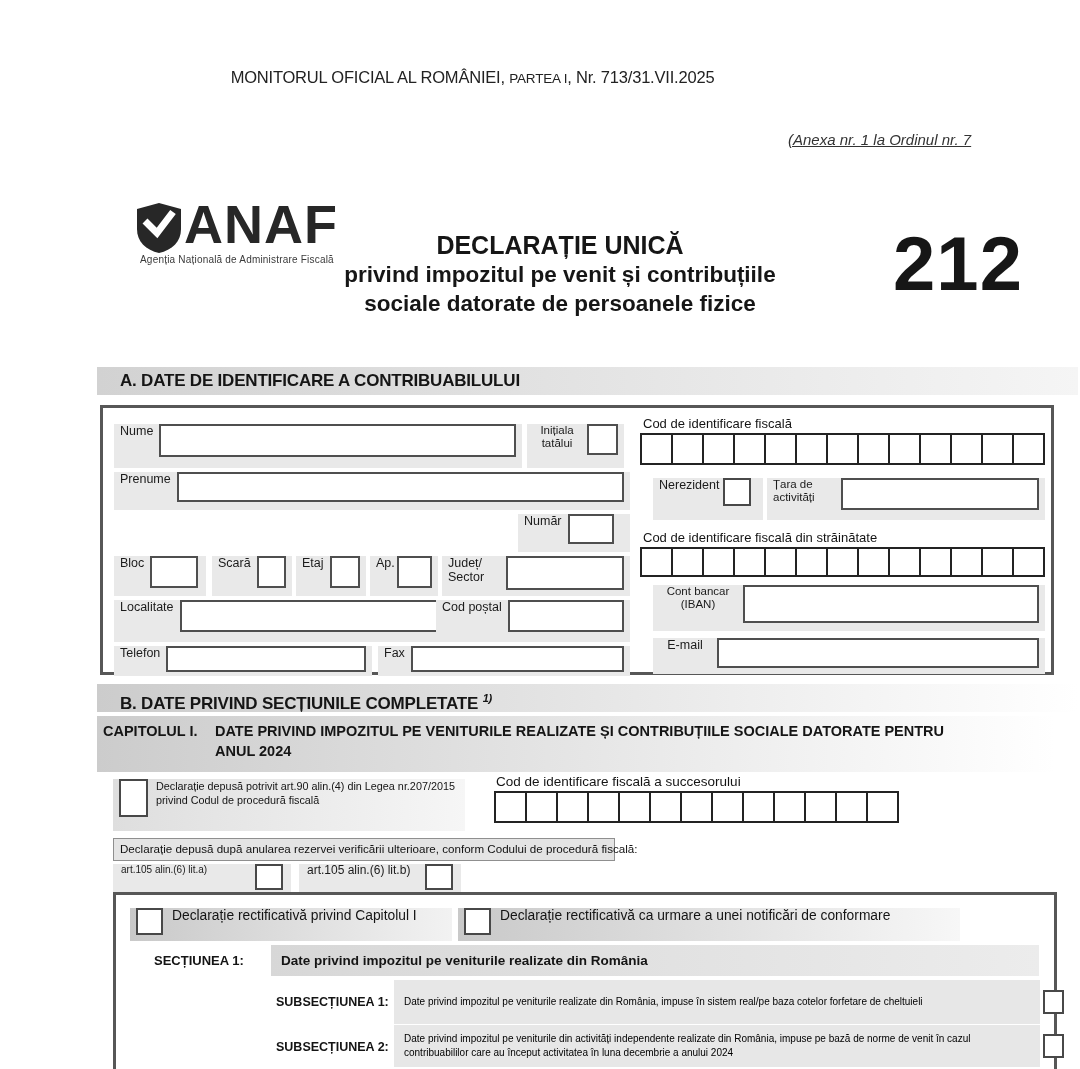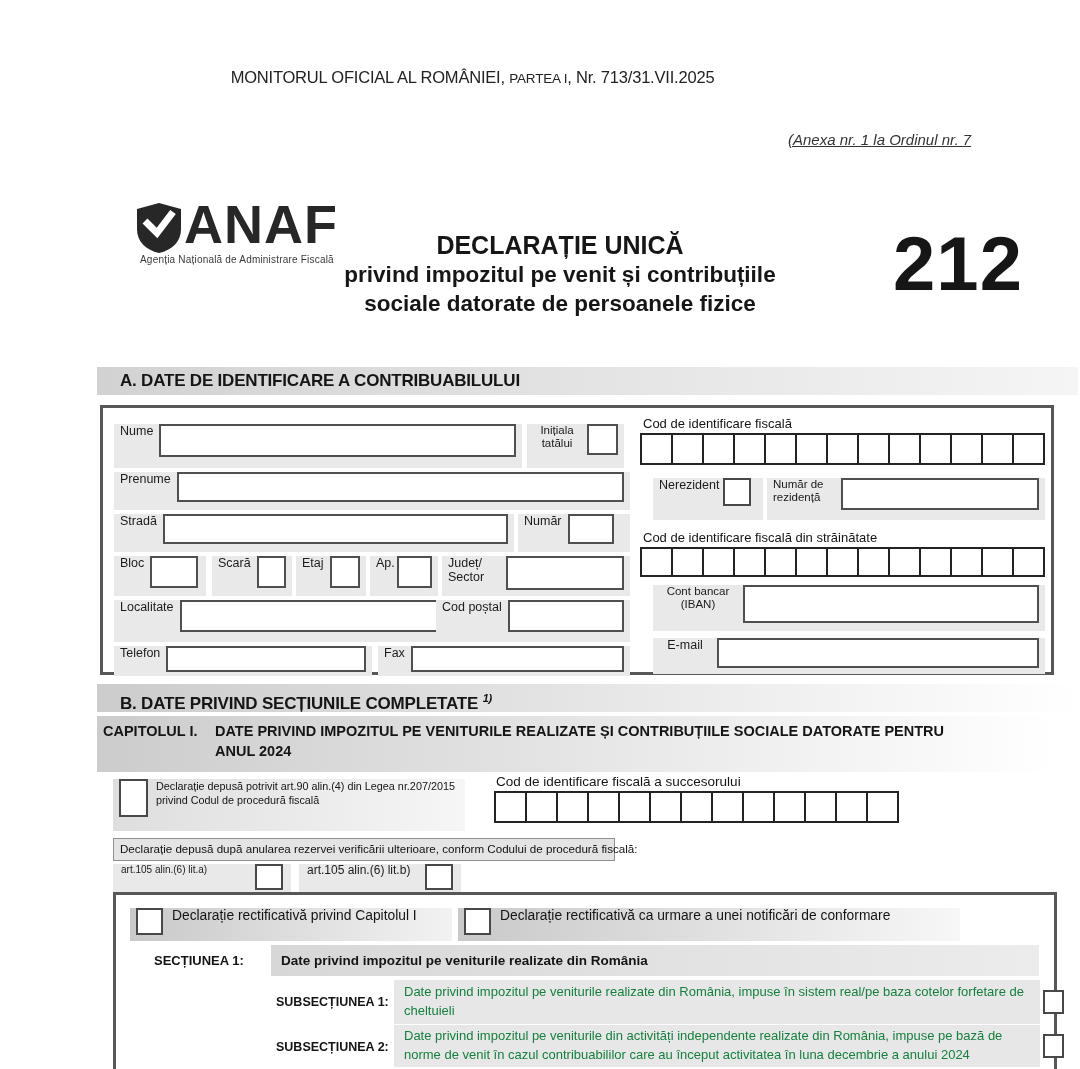--- a/index.html
+++ b/index.html
@@ -49,21 +49,21 @@
   .capbar .caplabel{width:112px;flex:none;font-size:14.5px;line-height:1.35;}
   .capbar .captitle{font-size:14.5px;line-height:1.35;}
   .capbar .captitle span{display:block;}
 
   .note-border{border:1.5px solid #8f8f8f;background:#e4e4e4;font-size:11.6px;line-height:20px;padding:0 6px;white-space:nowrap;box-sizing:border-box;color:#111;}
 
   .striptext{font-size:13.8px;color:#141414;}
   .sectlabel{font-weight:bold;font-size:13px;white-space:nowrap;color:#141414;}
   .sectbar{background:linear-gradient(to right,#d7d7d7,#ececec);font-weight:bold;font-size:13.5px;line-height:31px;padding-left:10px;box-sizing:border-box;color:#141414;}
   .sublabel{font-weight:bold;font-size:12.5px;white-space:nowrap;color:#141414;}
-  .subtext{background:#e7e7e7;font-size:13px;line-height:1.45;padding:5px 10px;box-sizing:border-box;color:#15803d;display:flex;align-items:center;}
+  .subtext{background:#e7e7e7;font-size:10px;line-height:1.45;padding:5px 10px;box-sizing:border-box;color:#000000;display:flex;align-items:center;}
 </style>
 </head>
 <body>
 
 <div class="page">
 
   <div class="abs masthead">
     <span>MONITORUL OFICIAL AL ROMÂNIEI,</span>
     <span class="small">PARTEA I</span><span>, Nr. 713/31.VII.2025</span>
   </div>
@@ -94,24 +94,20 @@
       <input class="inp grow" style="height: 33px;">
     </div>
     <div class="abs seg" style="left:424px;top:16px;width:97px;height:44px;">
       <span class="lbl sm" style="flex:1;text-align:center;">Inițiala tatălui</span>
       <input class="inp" style="width: 31px; height: 31px;">
     </div>
     <div class="abs seg" style="left:11px;top:64px;width:516px;height:38px;">
       <span class="lbl">Prenume</span>
       <input class="inp grow" style="height: 30px;">
     </div>
-    <div class="abs seg" style="left:11px;top:106px;width:400px;height:38px;">
-      <span class="lbl">Stradă</span>
-      <input class="inp grow" style="height: 30px;">
-    </div>
     <div class="abs seg" style="left:415px;top:106px;width:112px;height:38px;">
       <span class="lbl">Număr</span>
       <input class="inp" style="width: 46px; height: 30px;">
     </div>
 
     <div class="abs seg" style="left:11px;top:148px;width:92px;height:40px;">
       <span class="lbl">Bloc</span>
       <input class="inp" style="width: 48px; height: 32px;">
     </div>
     <div class="abs seg" style="left:109px;top:148px;width:80px;height:40px;">
@@ -164,21 +160,21 @@
         <span class="cell"></span>
         <span class="cell"></span>
         <span class="cell"></span>
       </div>
 
     <div class="abs seg" style="left:550px;top:70px;width:110px;height:42px;gap:4px;">
       <span class="lbl">Nerezident</span>
       <div class="chk" style="width:28px;height:28px;"></div>
     </div>
     <div class="abs seg" style="left:664px;top:70px;width:278px;height:42px;">
-      <span class="lbl sm" style="width:62px;">Număr de rezidență</span>
+      <span class="lbl sm" style="width:62px;">Țara de activități</span>
       <input class="inp grow" style="height: 32px;">
     </div>
 
     <div class="abs gridlbl" style="left:540px;top:122px;">Cod de identificare fiscală din străinătate</div>
     <div class="abs grid" style="left:537px;top:139px;width:405px;height:30px;">
         <span class="cell"></span>
         <span class="cell"></span>
         <span class="cell"></span>
         <span class="cell"></span>
         <span class="cell"></span>

